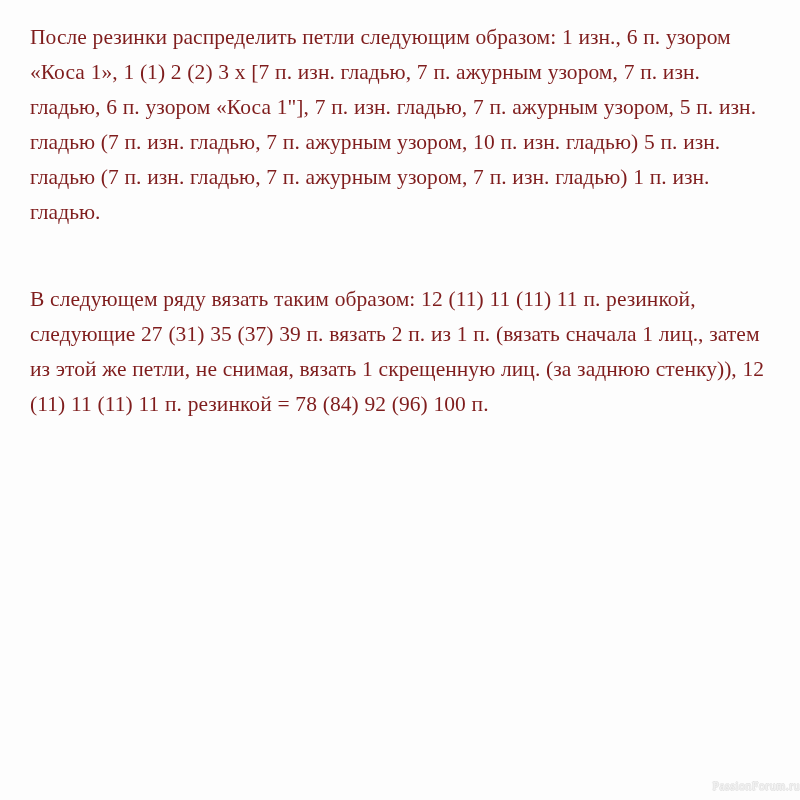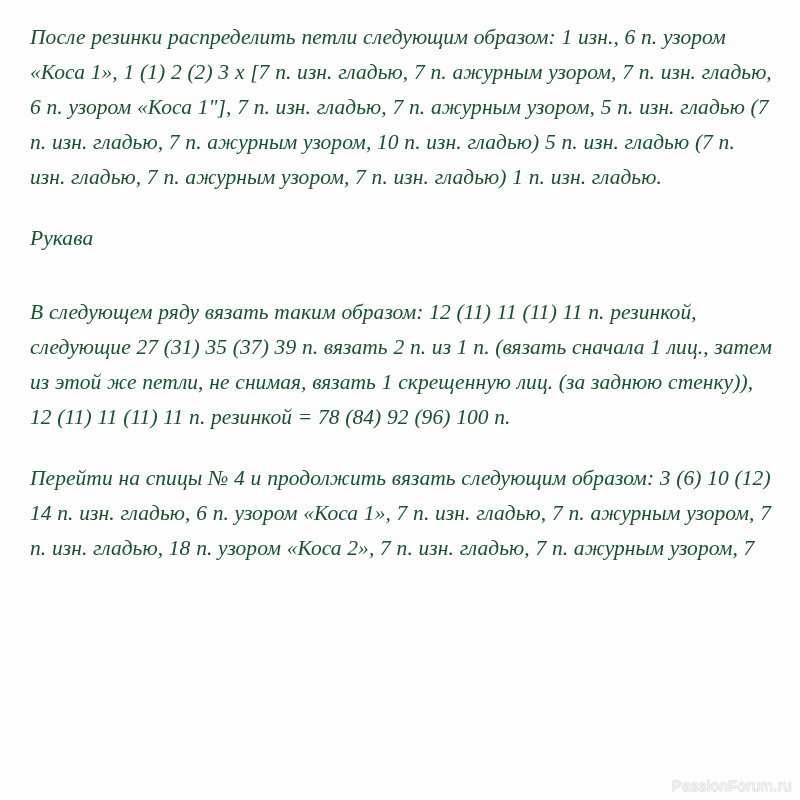--- a/index.html
+++ b/index.html
@@ -28,36 +28,35 @@
     left: 30px;
     top: 20px;
     width: 745px;
   }
   .para {
     font-size: 21.5px;
     line-height: 35px;
     text-align: left;
     letter-spacing: 0.05px;
     word-spacing: 0.3px;
-    color: #14532d;
+    color: #7f1d1d;
     margin: 0 0 13px 0;
-    font-style: italic;
   }
   .para.heading {
     margin: 0 0 13px 0;
   }
   .spacer {
     height: 13px;
   }
   .watermark {
     position: absolute;
-    right: 8px;
+    right: 0;
     bottom: 6px;
-    font-family: Liberation Sans, sans-serif;
-    font-size: 15px;
+    font-family: Liberation Serif, serif;
+    font-size: 12px;
     letter-spacing: 0.4px;
     color: #f2f2f2;
     text-shadow:
        0.7px 0 0 #e2e2e2,
       -0.7px 0 0 #e2e2e2,
        0 0.7px 0 #e2e2e2,
        0 -0.7px 0 #e2e2e2;
     user-select: none;
     white-space: nowrap;
   }
@@ -66,30 +65,28 @@
 <body>
 
 <div class="page">
 
   <div class="text-column">
 
     <p class="para">После резинки распределить петли следующим образом: 1 изн., 6 п. узором «Коса 1», 1 (1) 2 (2) 3 х [7 п. изн. гладью, 7 п. ажурным узором, 7 п. изн. гладью, 6 п. узором «Коса 1"], 7 п. изн. гладью, 7 п. ажурным узором, 5 п. изн. гладью (7 п. изн. гладью, 7 п. ажурным узором, 10 п. изн. гладью) 5 п. изн. гладью (7 п. изн. гладью, 7 п. ажурным узором, 7 п. изн. гладью) 1 п. изн. гладью.</p>
 
     <div class="spacer"></div>
 
-    <p class="para heading">Рукава</p>
 
     <div class="spacer"></div>
 
 
     <div class="spacer"></div>
 
     <p class="para">В следующем ряду вязать таким образом: 12 (11) 11 (11) 11 п. резинкой, следующие 27 (31) 35 (37) 39 п. вязать 2 п. из 1 п. (вязать сначала 1 лиц., затем из этой же петли, не снимая, вязать 1 скрещенную лиц. (за заднюю стенку)), 12 (11) 11 (11) 11 п. резинкой = 78 (84) 92 (96) 100 п.</p>
 
     <div class="spacer"></div>
 
-    <p class="para">Перейти на спицы № 4 и продолжить вязать следующим образом: 3 (6) 10 (12) 14 п. изн. гладью, 6 п. узором «Коса 1», 7 п. изн. гладью, 7 п. ажурным узором, 7 п. изн. гладью, 18 п. узором «Коса 2», 7 п. изн. гладью, 7 п. ажурным узором, 7</p>
 
   </div>
 
   <div class="watermark">PassionForum.ru</div>
 
 </div>
 
 </body></html>

